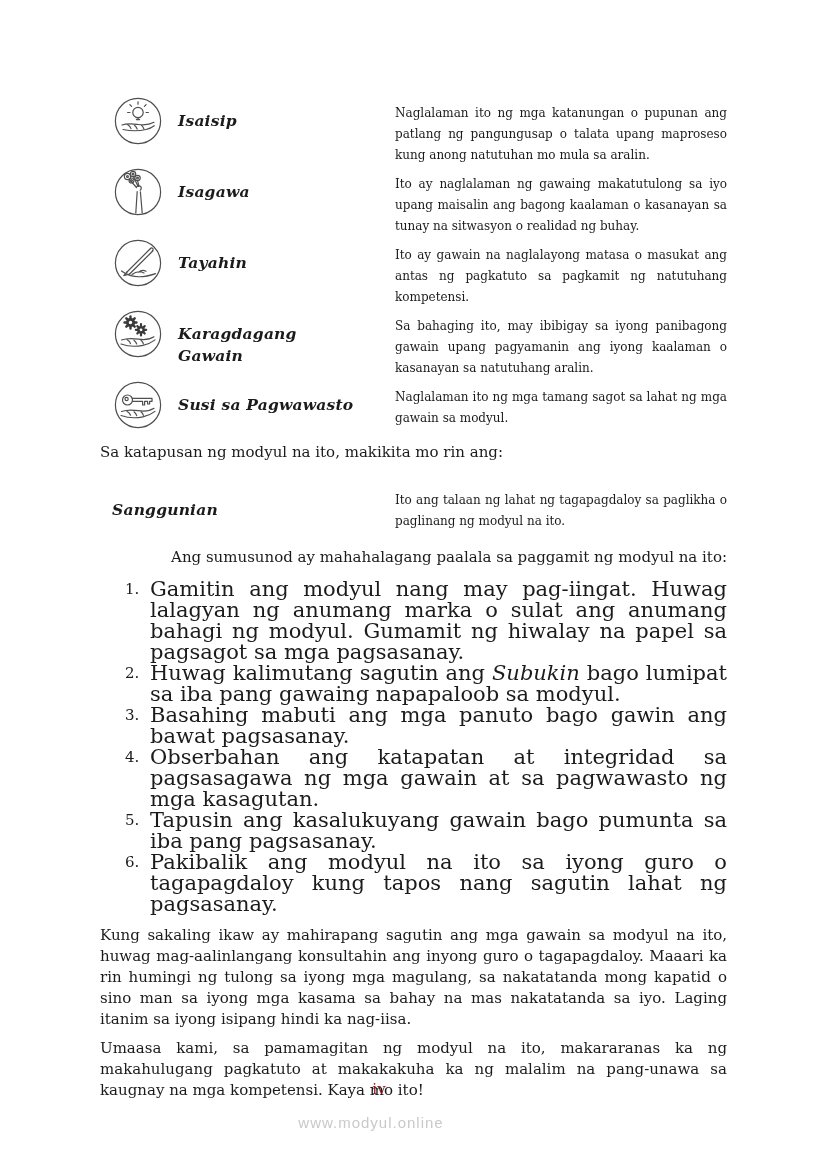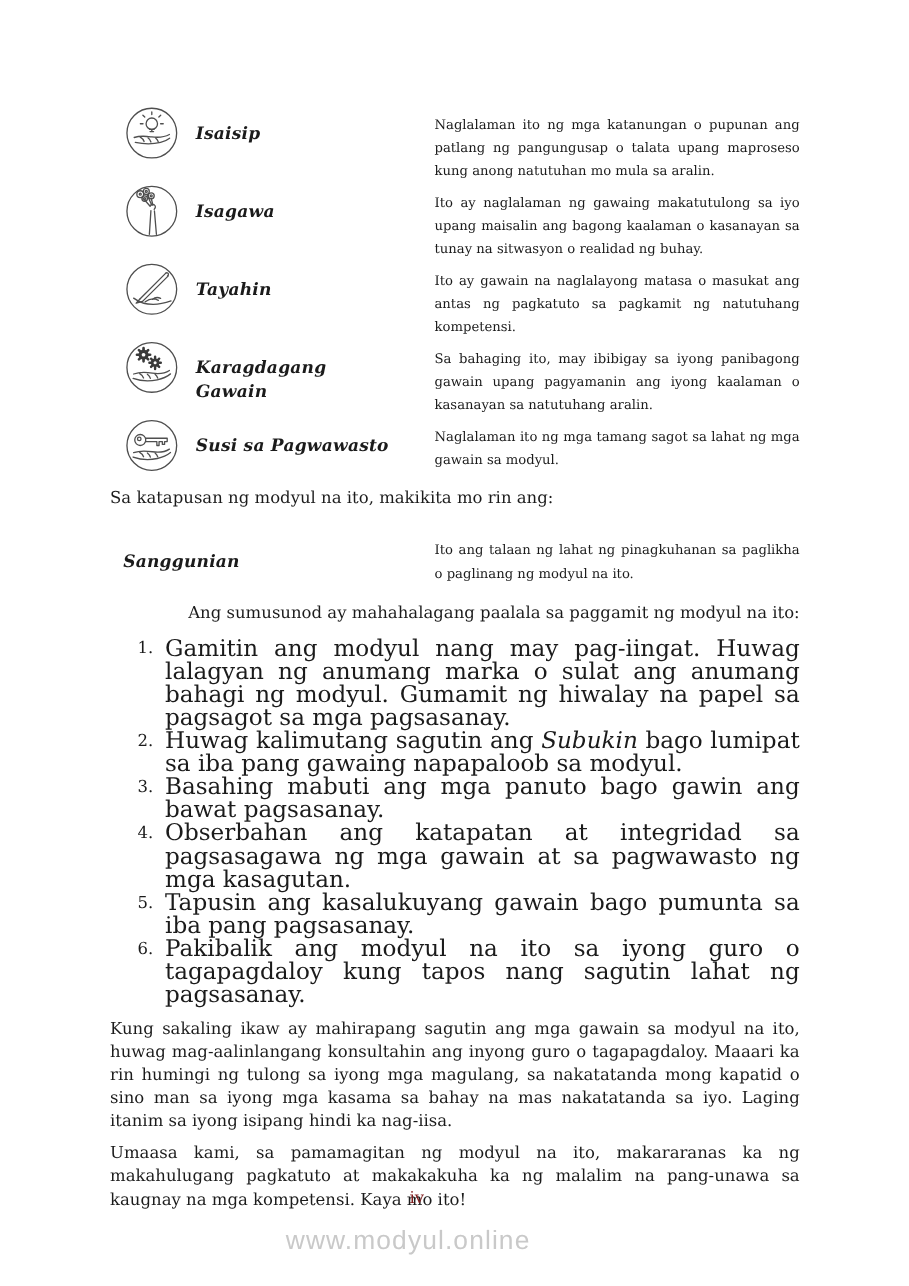--- a/index.html
+++ b/index.html
@@ -88,21 +88,21 @@
     text-align: center;
     font-size: 15px;
     color: #7f1d1d;
   }
   .watermark {
     position: absolute;
     left: 0; right: 16px;
     top: 1114px;
     text-align: center;
     font-family: "Liberation Sans", sans-serif;
-    font-size: 24px;
+    font-size: 15px;
     letter-spacing: 1px;
     color: #c9c9c9;
   }
 
   .icon-sketch { stroke: #4f4f4f; fill: none; stroke-width: 1.2; stroke-linecap: round; stroke-linejoin: round; }
 </style>
 </head>
 <body>
 
 <div class="page">
@@ -197,21 +197,21 @@
         </svg>
       </span>
       <span class="legend-label">Susi sa Pagwawasto</span>
       <span class="legend-desc">Naglalaman ito ng mga tamang sagot sa lahat ng mga gawain sa modyul.</span>
     </div>
 
     <p class="txt intro-line" style="margin:13px 0 0 0;">Sa katapusan ng modyul na ito, makikita mo rin ang:</p>
 
     <div class="sanggunian">
       <span class="sanggunian-label">Sanggunian</span>
-      <span class="legend-desc">Ito ang talaan ng lahat ng pinagkuhanan sa paglikha o paglinang ng modyul na ito.</span>
+      <span class="legend-desc">Ito ang talaan ng lahat ng tagapagdaloy sa paglikha o paglinang ng modyul na ito.</span>
     </div>
 
     <p class="txt reminders-intro" style="margin:15px 0 0 0;text-align:right;">Ang sumusunod ay mahahalagang paalala sa paggamit ng modyul na ito:</p>
 
     <div class="reminder-list">
       <div class="reminder-item">
         <span class="reminder-num">1.</span>
         <span class="reminder-text">Gamitin ang modyul nang may pag-iingat. Huwag lalagyan ng anumang marka o sulat ang anumang bahagi ng modyul. Gumamit ng hiwalay na papel sa pagsagot sa mga pagsasanay.</span>
       </div>
       <div class="reminder-item">

